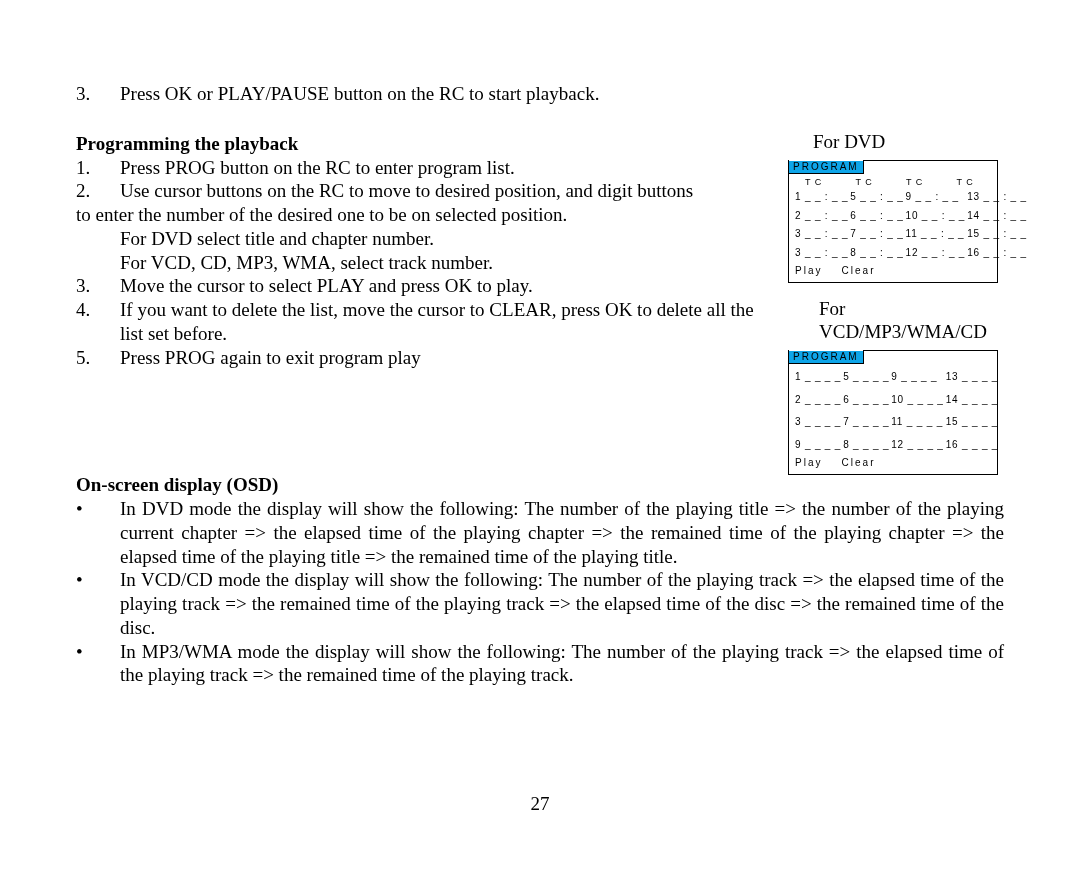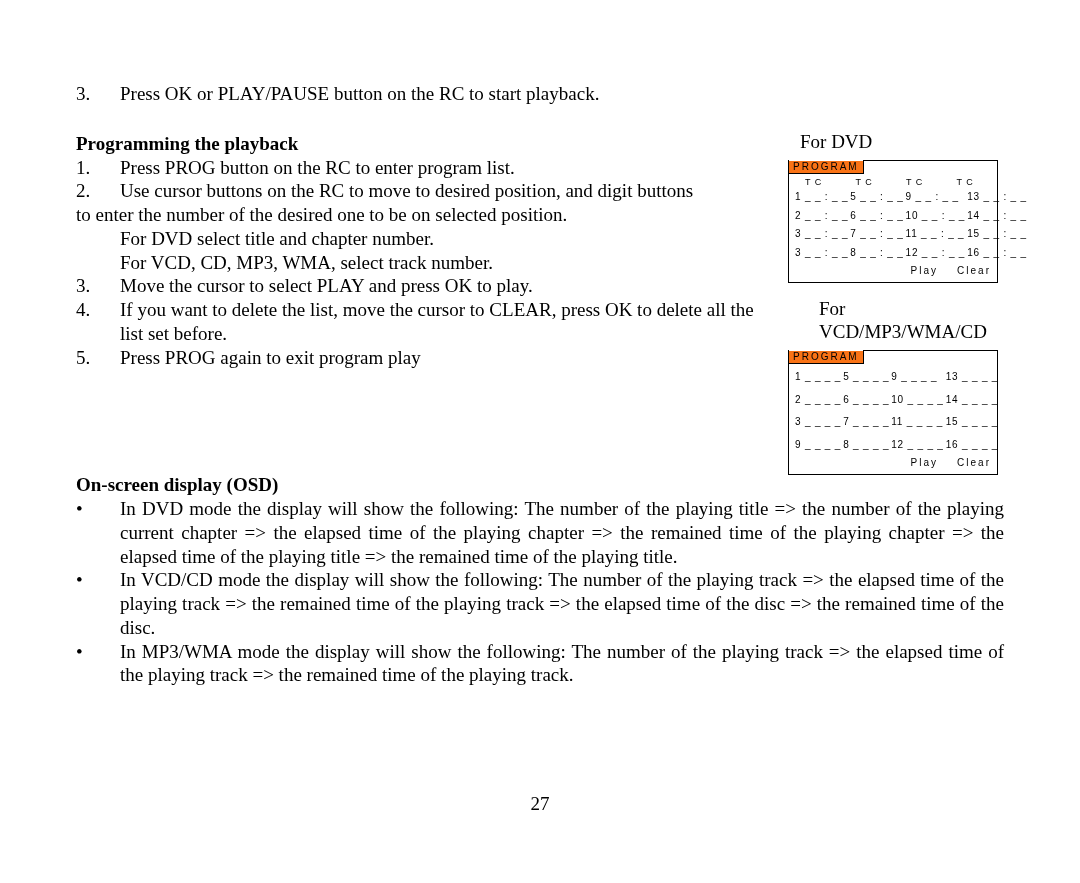--- a/index.html
+++ b/index.html
@@ -38,38 +38,38 @@
     text-align: center;
   }
   
   .side {
     position: absolute;
     left: 788px;
     top: 130px;
     width: 215px;
     font-size: 19px;
   }
-  .fig-caption1 { margin-left: 12px; margin-bottom: 6px; }
+  .fig-caption1 { margin-left: 25px; margin-bottom: 6px; }
   .fig-caption2 { margin-top: 14px; margin-bottom: 6px; margin-left: 31px; }
   .program-box {
     border: 1.5px solid #000;
     width: 210px;
     position: relative;
     box-sizing: border-box;
     padding: 14px 6px 4px 6px;
     font-family: Arial, Helvetica, sans-serif;
     font-size: 10px;
     letter-spacing: 1.5px;
     color: #000;
   }
   .program-tab {
     position: absolute;
     top: -1px;
     left: -1px;
-    background: #f97316;
+    background: #0ea5e9;
     border: 1.5px solid #000;
     border-top: none;
     padding: 2px 4px 1px 4px;
     font-size: 10px;
     letter-spacing: 2px;
     line-height: 1;
   }
   .program-tab::before { 
     content: "";
     position: absolute;
@@ -92,21 +92,21 @@
     display: grid;
     grid-template-columns: repeat(4, 1fr);
     column-gap: 6px;
     font-size: 9px;
     letter-spacing: 1px;
     margin: 2px 0 3px 0;
     white-space: nowrap;
   }
   .hdr-cell { padding-left: 10px; }
   .footer-row {
-    text-align: right;
+    text-align: left;
     font-size: 10px;
     letter-spacing: 2px;
     margin-top: 6px;
   }
   .pb-grid2 {
     display: grid;
     grid-template-columns: repeat(4, 1fr);
     column-gap: 2px;
     row-gap: 10px;
     font-size: 10px;

